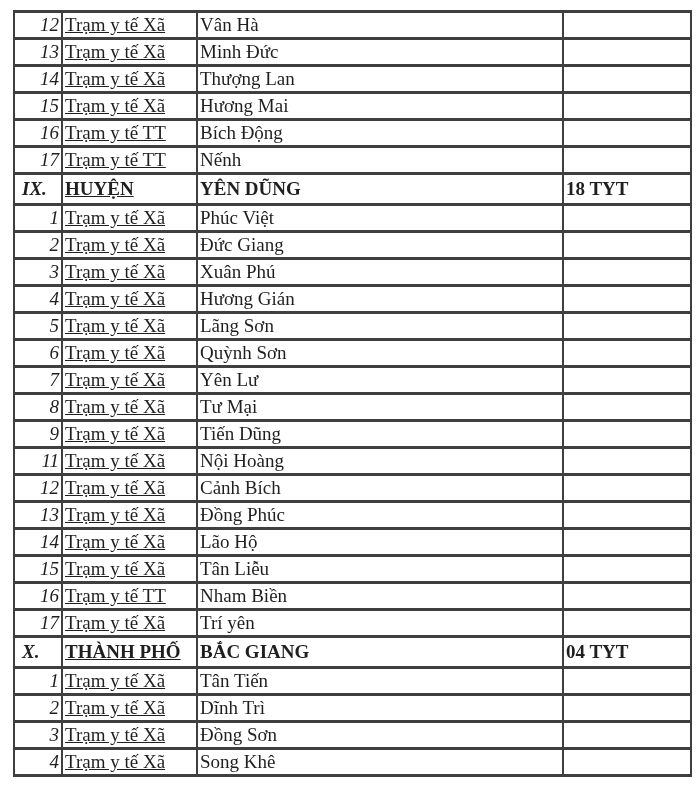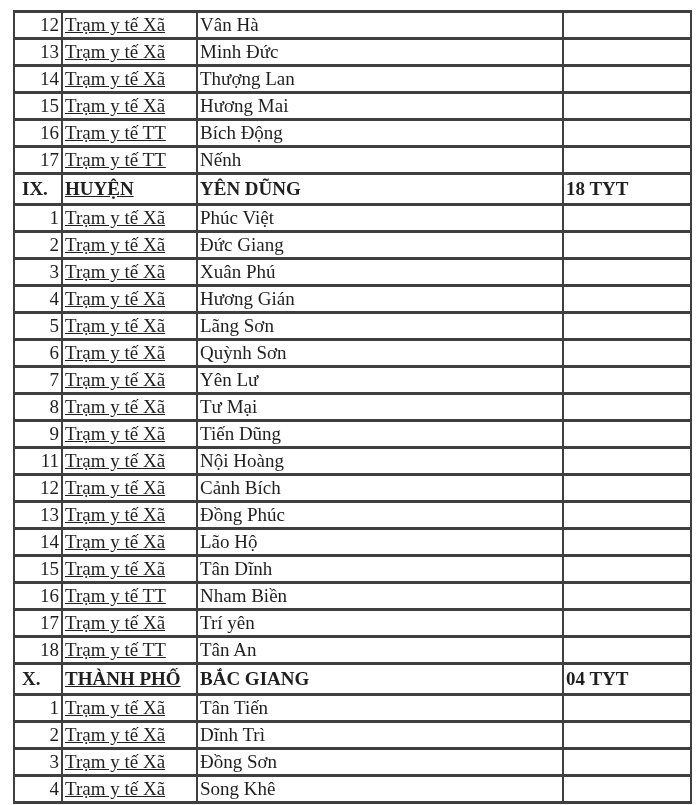--- a/index.html
+++ b/index.html
@@ -33,21 +33,21 @@
     line-height: 21px;
     vertical-align: middle;
     padding: 1px 2px 2px 2px;
     overflow: hidden;
     white-space: nowrap;
   }
   tr.data { height: 26px; }
   tr.hdr  { height: 31px; }
   tr.hdr td { font-weight: bold; }
 
-  td.c-no    { text-align: right; padding-right: 5px; }
+  td.c-no    { text-align: right; padding-right: 5px; font-style: italic; }
   td.c-type  { padding-left: 7px; text-decoration: underline; }
   td.c-name  { padding-left: 9px; }
   td.c-count { padding-left: 8px; margin-top: 7px; }
   tr.hdr td.c-no { text-align: left; padding-left: 7px; }
 </style>
 </head>
 <body>
 
 <div class="doc">
   <table class="tyt">
@@ -174,39 +174,33 @@
   </tr>
         <tr class="data">
     <td class="c-no">14</td>
     <td class="c-type">Trạm y tế Xã</td>
     <td class="c-name">Lão Hộ</td>
     <td class="c-count"></td>
   </tr>
         <tr class="data">
     <td class="c-no">15</td>
     <td class="c-type">Trạm y tế Xã</td>
-    <td class="c-name">Tân Dĩnh</td>
+    <td class="c-name">Tân Liễu</td>
     <td class="c-count"></td>
   </tr>
         <tr class="data">
     <td class="c-no">16</td>
     <td class="c-type">Trạm y tế TT</td>
     <td class="c-name">Nham Biền</td>
     <td class="c-count"></td>
   </tr>
         <tr class="data">
     <td class="c-no">17</td>
     <td class="c-type">Trạm y tế Xã</td>
     <td class="c-name">Trí yên</td>
-    <td class="c-count"></td>
-  </tr>
-        <tr class="data">
-    <td class="c-no">18</td>
-    <td class="c-type">Trạm y tế TT</td>
-    <td class="c-name">Tân An</td>
     <td class="c-count"></td>
   </tr>
         <tr class="hdr">
     <td class="c-no">X.</td>
     <td class="c-type">THÀNH PHỐ</td>
     <td class="c-name">BẮC GIANG</td>
     <td class="c-count">04 TYT</td>
   </tr>
         <tr class="data">
     <td class="c-no">1</td>

